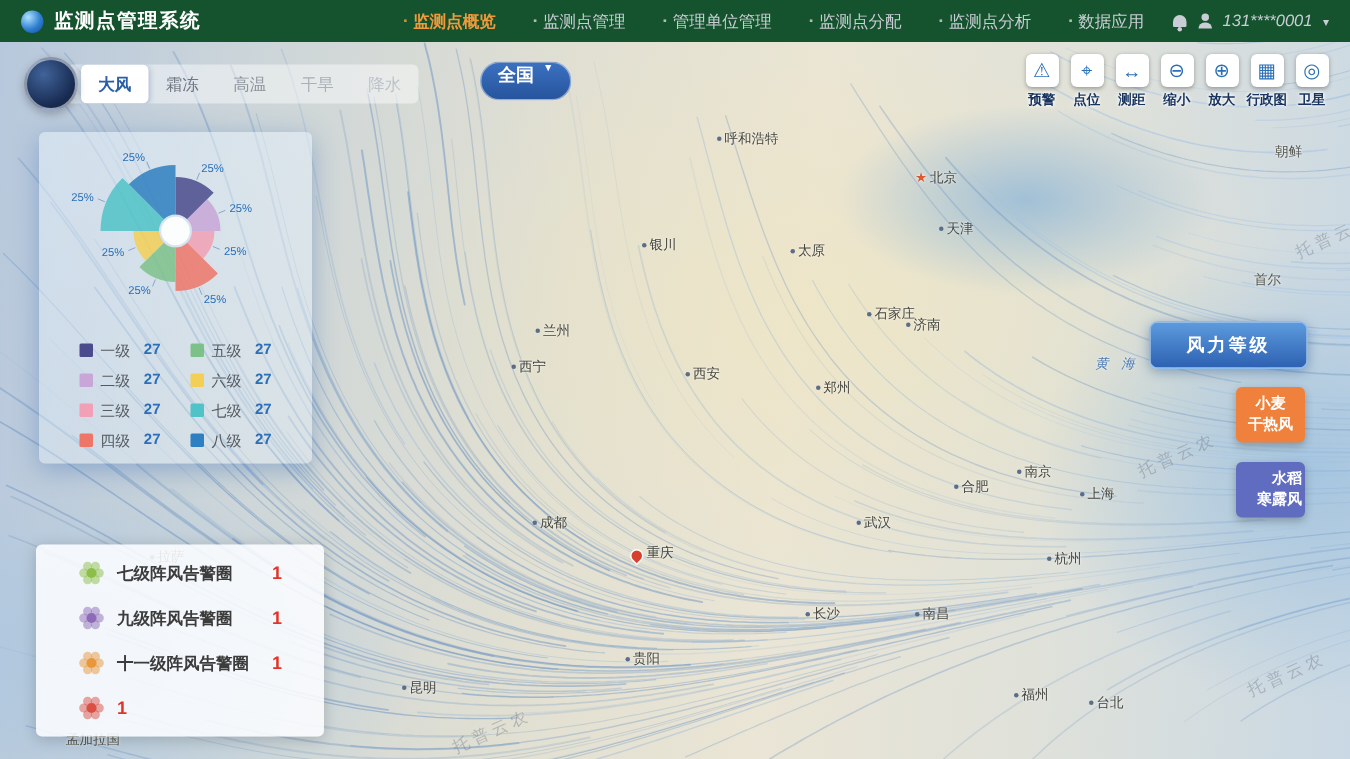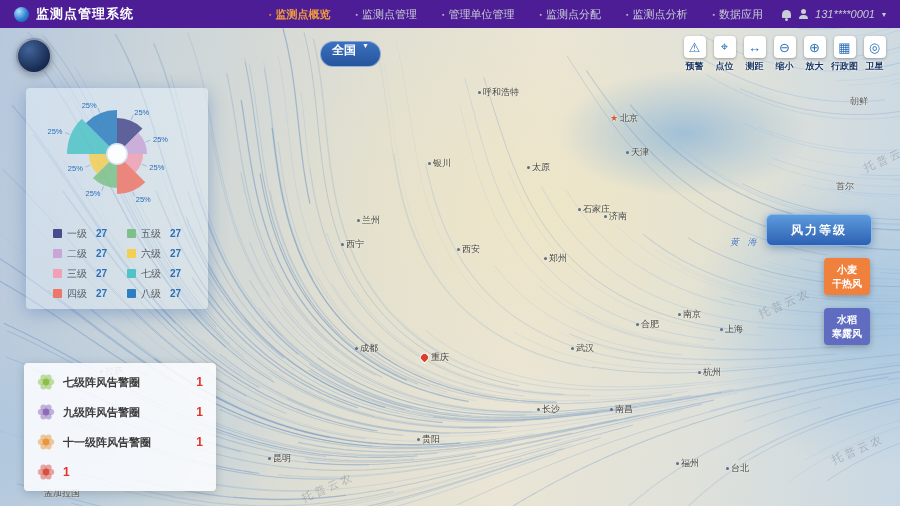--- a/index.html
+++ b/index.html
@@ -1,19 +1,19 @@
 <!DOCTYPE html>
 <html><head>
 <meta charset="utf-8">
 <style>
   html,body{margin:0;padding:0;background:#1b1b1f;}
   .screen{position:relative;width:900px;height:506px;overflow:hidden;margin:0 auto;
           font-family:"Liberation Sans","DejaVu Sans",sans-serif;-webkit-font-smoothing:antialiased;}
   
-  .topbar{position:absolute;top:0;left:0;right:0;height:28px;background:#4c1d95;display:flex;
+  .topbar{position:absolute;top:0;left:0;right:0;height:28px;background:#14532d;display:flex;
           align-items:center;padding:0 14px;box-sizing:border-box;z-index:20;}
   .logo{width:15px;height:15px;border-radius:50%;margin-right:7px;flex:0 0 auto;
         background:radial-gradient(circle at 32% 30%,#aee2ff,#2f7fd2 55%,#164a8e);}
   .app-title{color:#fff;font-size:13px;font-weight:bold;letter-spacing:1px;white-space:nowrap;}
   .nav{display:flex;gap:25px;margin-left:135px;align-items:center;}
   .nav-item{display:flex;align-items:center;gap:4px;font-size:11px;color:#c9cdd5;cursor:pointer;white-space:nowrap;}
   .nav-item .nico{font-size:7px;opacity:.85;}
   .nav-item.active{color:#f09a3c;font-weight:bold;}
   .top-right{margin-left:auto;display:flex;align-items:center;gap:7px;color:#c9cdd5;font-style:italic;}
   .bell{width:9px;height:8px;background:#c9cdd5;border-radius:5px 5px 1px 1px;position:relative;}
@@ -62,21 +62,21 @@
   #rose{display:block;margin:2px auto 0;overflow:visible;}
   .legend{display:grid;grid-template-rows:repeat(4,15px);grid-auto-flow:column;column-gap:20px;row-gap:5px;
           justify-content:center;margin-top:4px;}
   .lrow{display:flex;align-items:center;gap:5px;font-size:10px;cursor:pointer;}
   .lrow .sw{width:9px;height:9px;border-radius:1px;flex:0 0 auto;}
   .lrow .lab{color:#555a60;width:24px;}
   .lrow .val{color:#2a6fb8;font-weight:bold;}
   
   .alerts{position:absolute;left:24px;top:335px;width:192px;z-index:5;border-radius:4px;padding:4px 0;
           background:rgba(252,253,255,.88);box-shadow:0 2px 10px rgba(0,0,0,.18);}
-  .arow{display:flex;align-items:center;gap:8px;height:30px;padding:0 13px;cursor:pointer;}
+  .arow{display:flex;align-items:center;gap:8px;height:30px;padding:0 28px;cursor:pointer;}
   .arow .albl{flex:1;font-size:11px;font-weight:600;color:#3c3c3c;white-space:nowrap;}
   .arow .acnt{font-size:12px;font-weight:bold;color:#e03428;}
   
   .wind-level{position:absolute;right:28px;top:186px;width:104px;height:30px;z-index:5;border-radius:6px;
               background:linear-gradient(180deg,#5d9bdd,#2d61b2);border:1px solid #8cbcec;color:#fff;
               font-size:12px;font-weight:bold;letter-spacing:2px;display:flex;align-items:center;justify-content:center;
               cursor:pointer;box-shadow:0 2px 8px rgba(30,70,130,.4);}
   .badge{position:absolute;right:30px;width:42px;padding:5px 2px;z-index:5;border-radius:4px;color:#fff;
          font-size:10px;font-weight:bold;line-height:1.35;text-align:center;cursor:pointer;
          box-shadow:0 2px 6px rgba(0,0,0,.25);}
@@ -421,21 +421,21 @@
           <span class="nm">武汉</span>
         </div>
         <div class="city" style="left: 698px; top: 338px;">
           <span class="cdot"></span>
           <span class="nm">杭州</span>
         </div>
         <div class="city" style="left: 355px; top: 314px;">
           <span class="cdot"></span>
           <span class="nm">成都</span>
         </div>
-        <div class="city" style="left: 420px; top: 323px;">
+        <div class="city" style="left: 420px; top: 334px; align-items: flex-end;">
           <span class="pin"></span>
           <span class="nm">重庆</span>
         </div>
         <div class="city" style="left: 537px; top: 375px;">
           <span class="cdot"></span>
           <span class="nm">长沙</span>
         </div>
         <div class="city" style="left: 610px; top: 375px;">
           <span class="cdot"></span>
           <span class="nm">南昌</span>
@@ -467,20 +467,27 @@
       </div>
     <div id="wms">
         <div class="wm" style="left: 757px; top: 268px;">托普云农</div>
         <div class="wm" style="left: 830px; top: 414px;">托普云农</div>
         <div class="wm" style="left: 862px; top: 122px;">托普云农</div>
         <div class="wm" style="left: 300px; top: 452px;">托普云农</div>
       </div>
 
     <div class="tabs-wrap">
       <div class="tab-orb"></div>
+      <div class="tabs" id="tabs">
+          <div class="tab active">大风</div>
+          <div class="tab" style="color: rgb(111, 118, 128);">霜冻</div>
+          <div class="tab" style="color: rgb(141, 148, 156);">高温</div>
+          <div class="tab" style="color: rgb(169, 176, 184);">干旱</div>
+          <div class="tab" style="color: rgb(188, 194, 202);">降水</div>
+        </div>
     </div>
 
     <div class="region">
       <span>全国</span>
       <span class="rcaret">▼</span>
     </div>
 
     <div class="tools" id="tools">
         <div class="tool">
           <div class="tool-ic">⚠</div>
@@ -637,19 +644,19 @@
           <span class="acnt">1</span>
         </div>
       </div>
 
     <div class="wind-level">风力等级</div>
     <div id="badges">
         <div class="badge" style="background: rgb(240, 129, 60); top: 230px;">
           <div>小麦</div>
           <div>干热风</div>
         </div>
-        <div class="badge" style="background: rgb(95, 108, 192); top: 280px;">
+        <div class="badge" style="background: rgb(95, 108, 192); top: 280px; text-align: right;">
           <div>水稻</div>
           <div>寒露风</div>
         </div>
       </div>
   </div>
 </div>
 
 </body></html>

